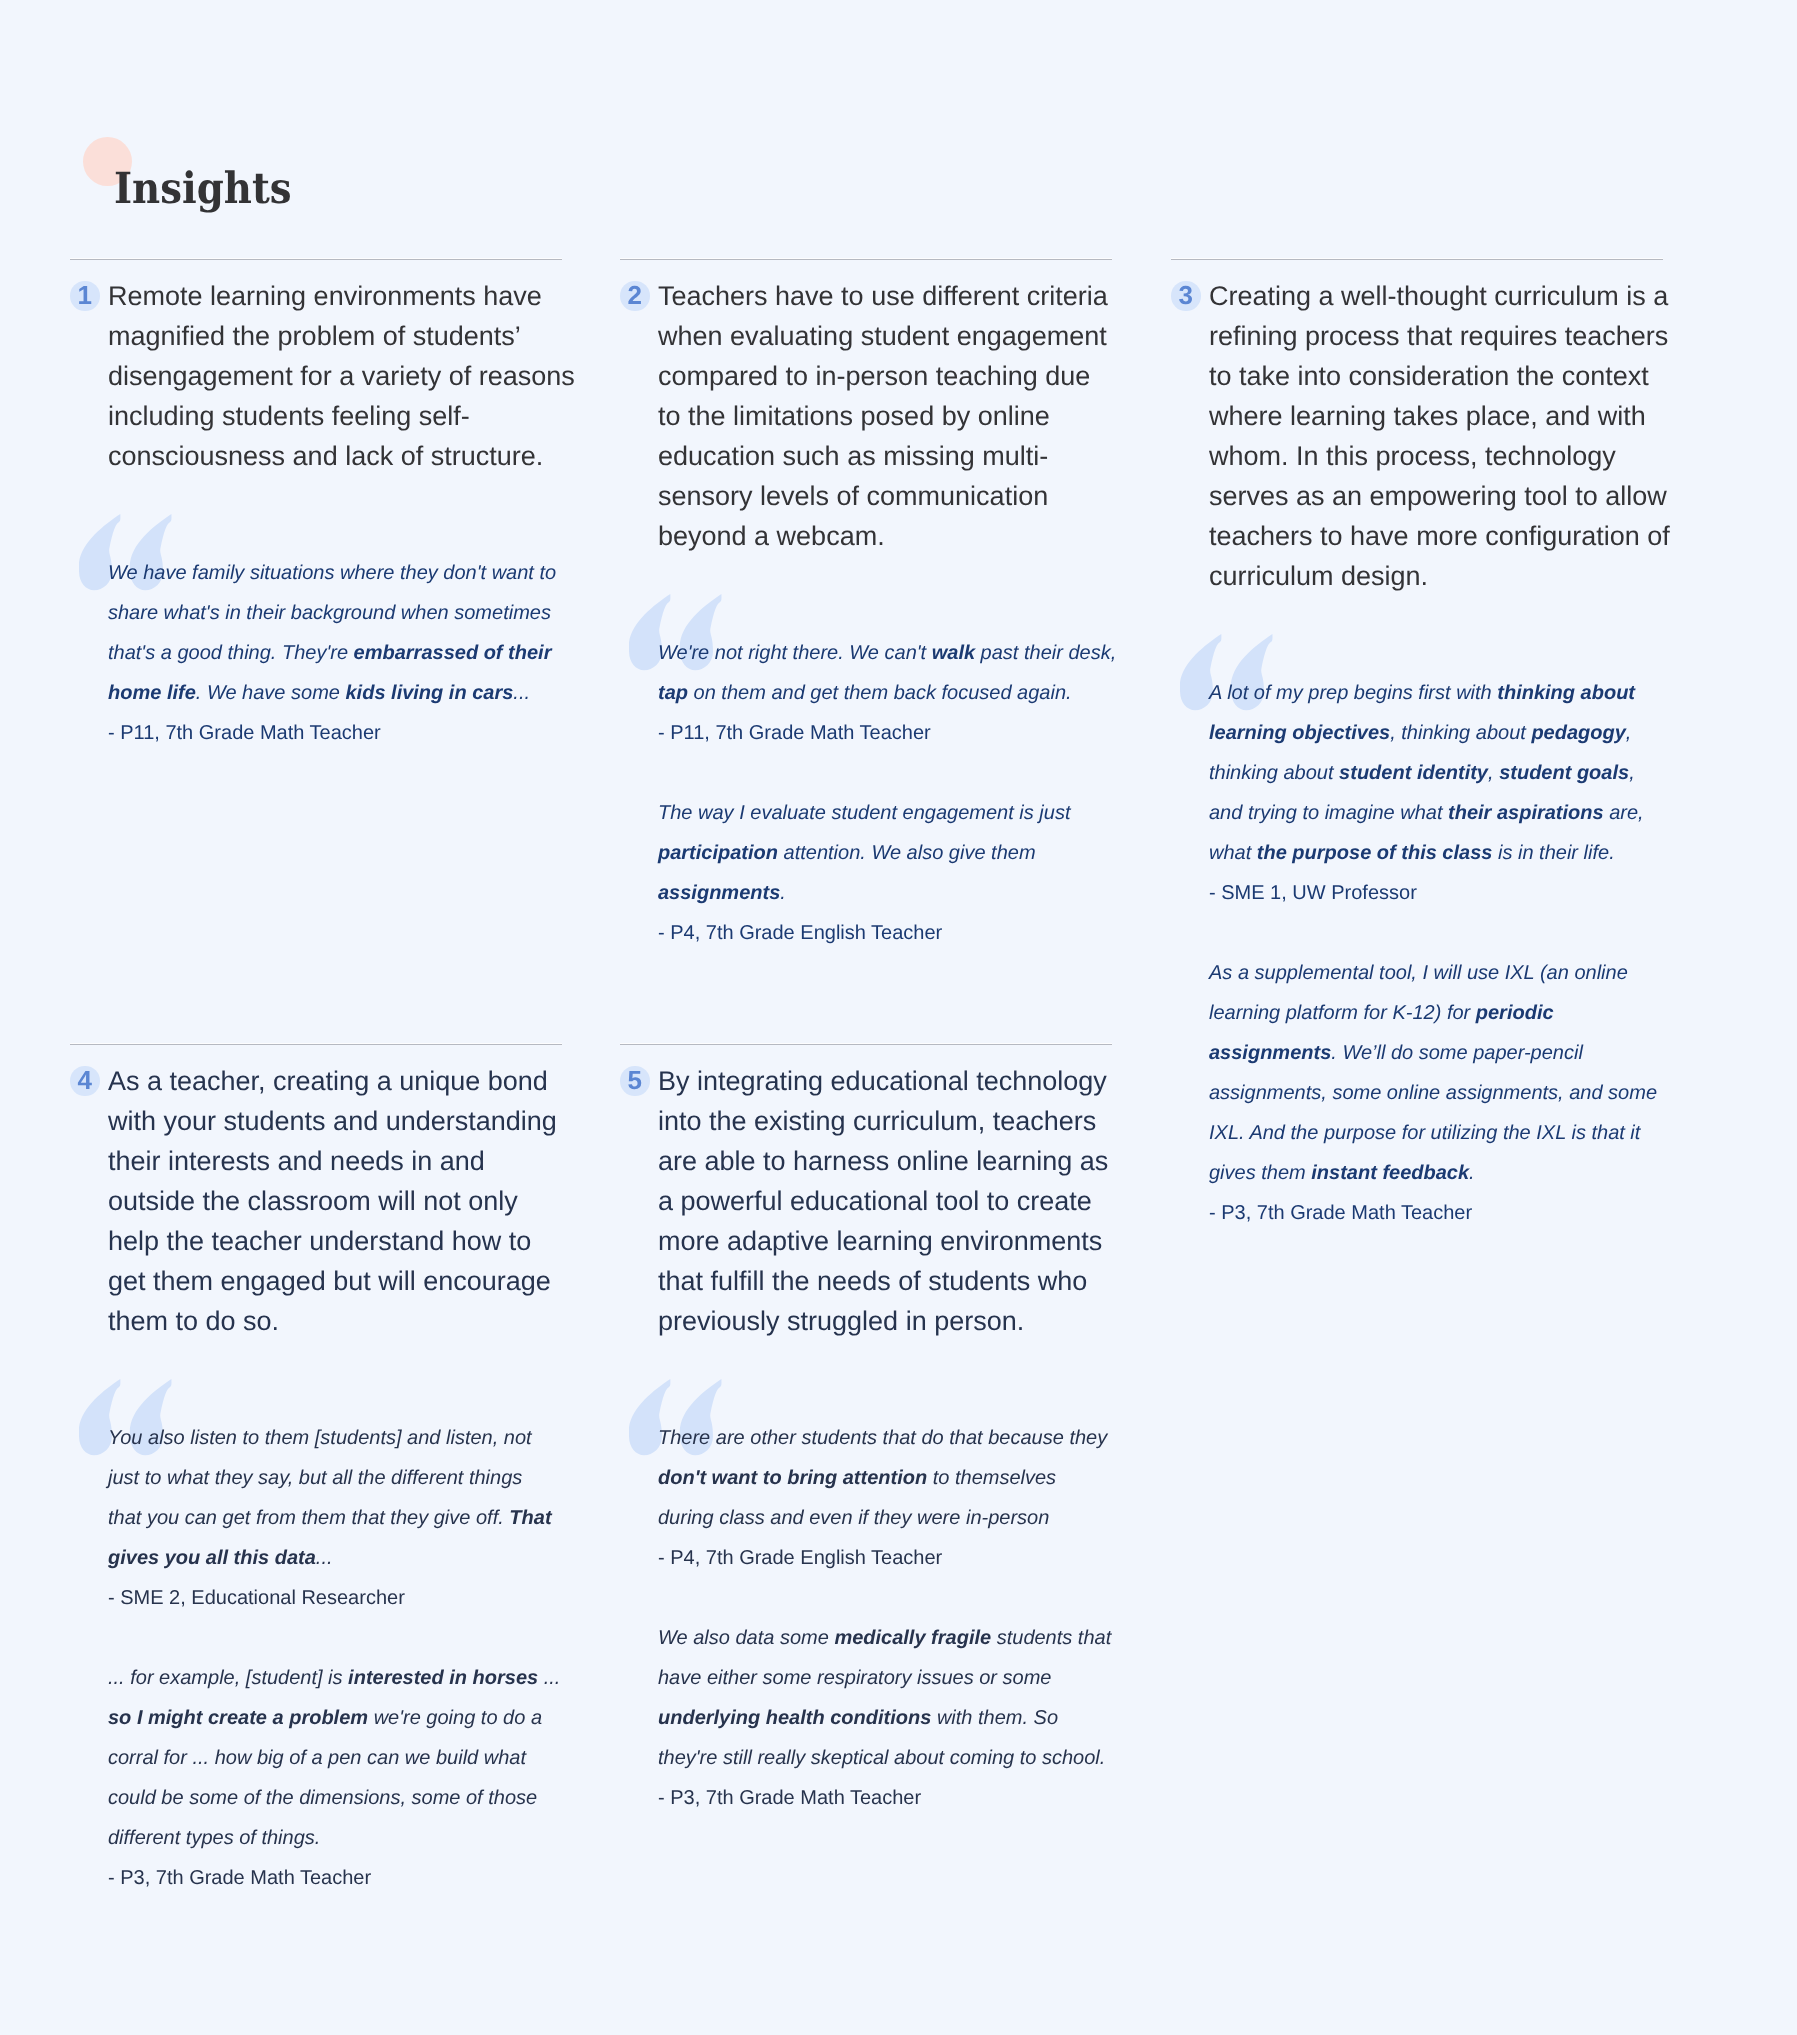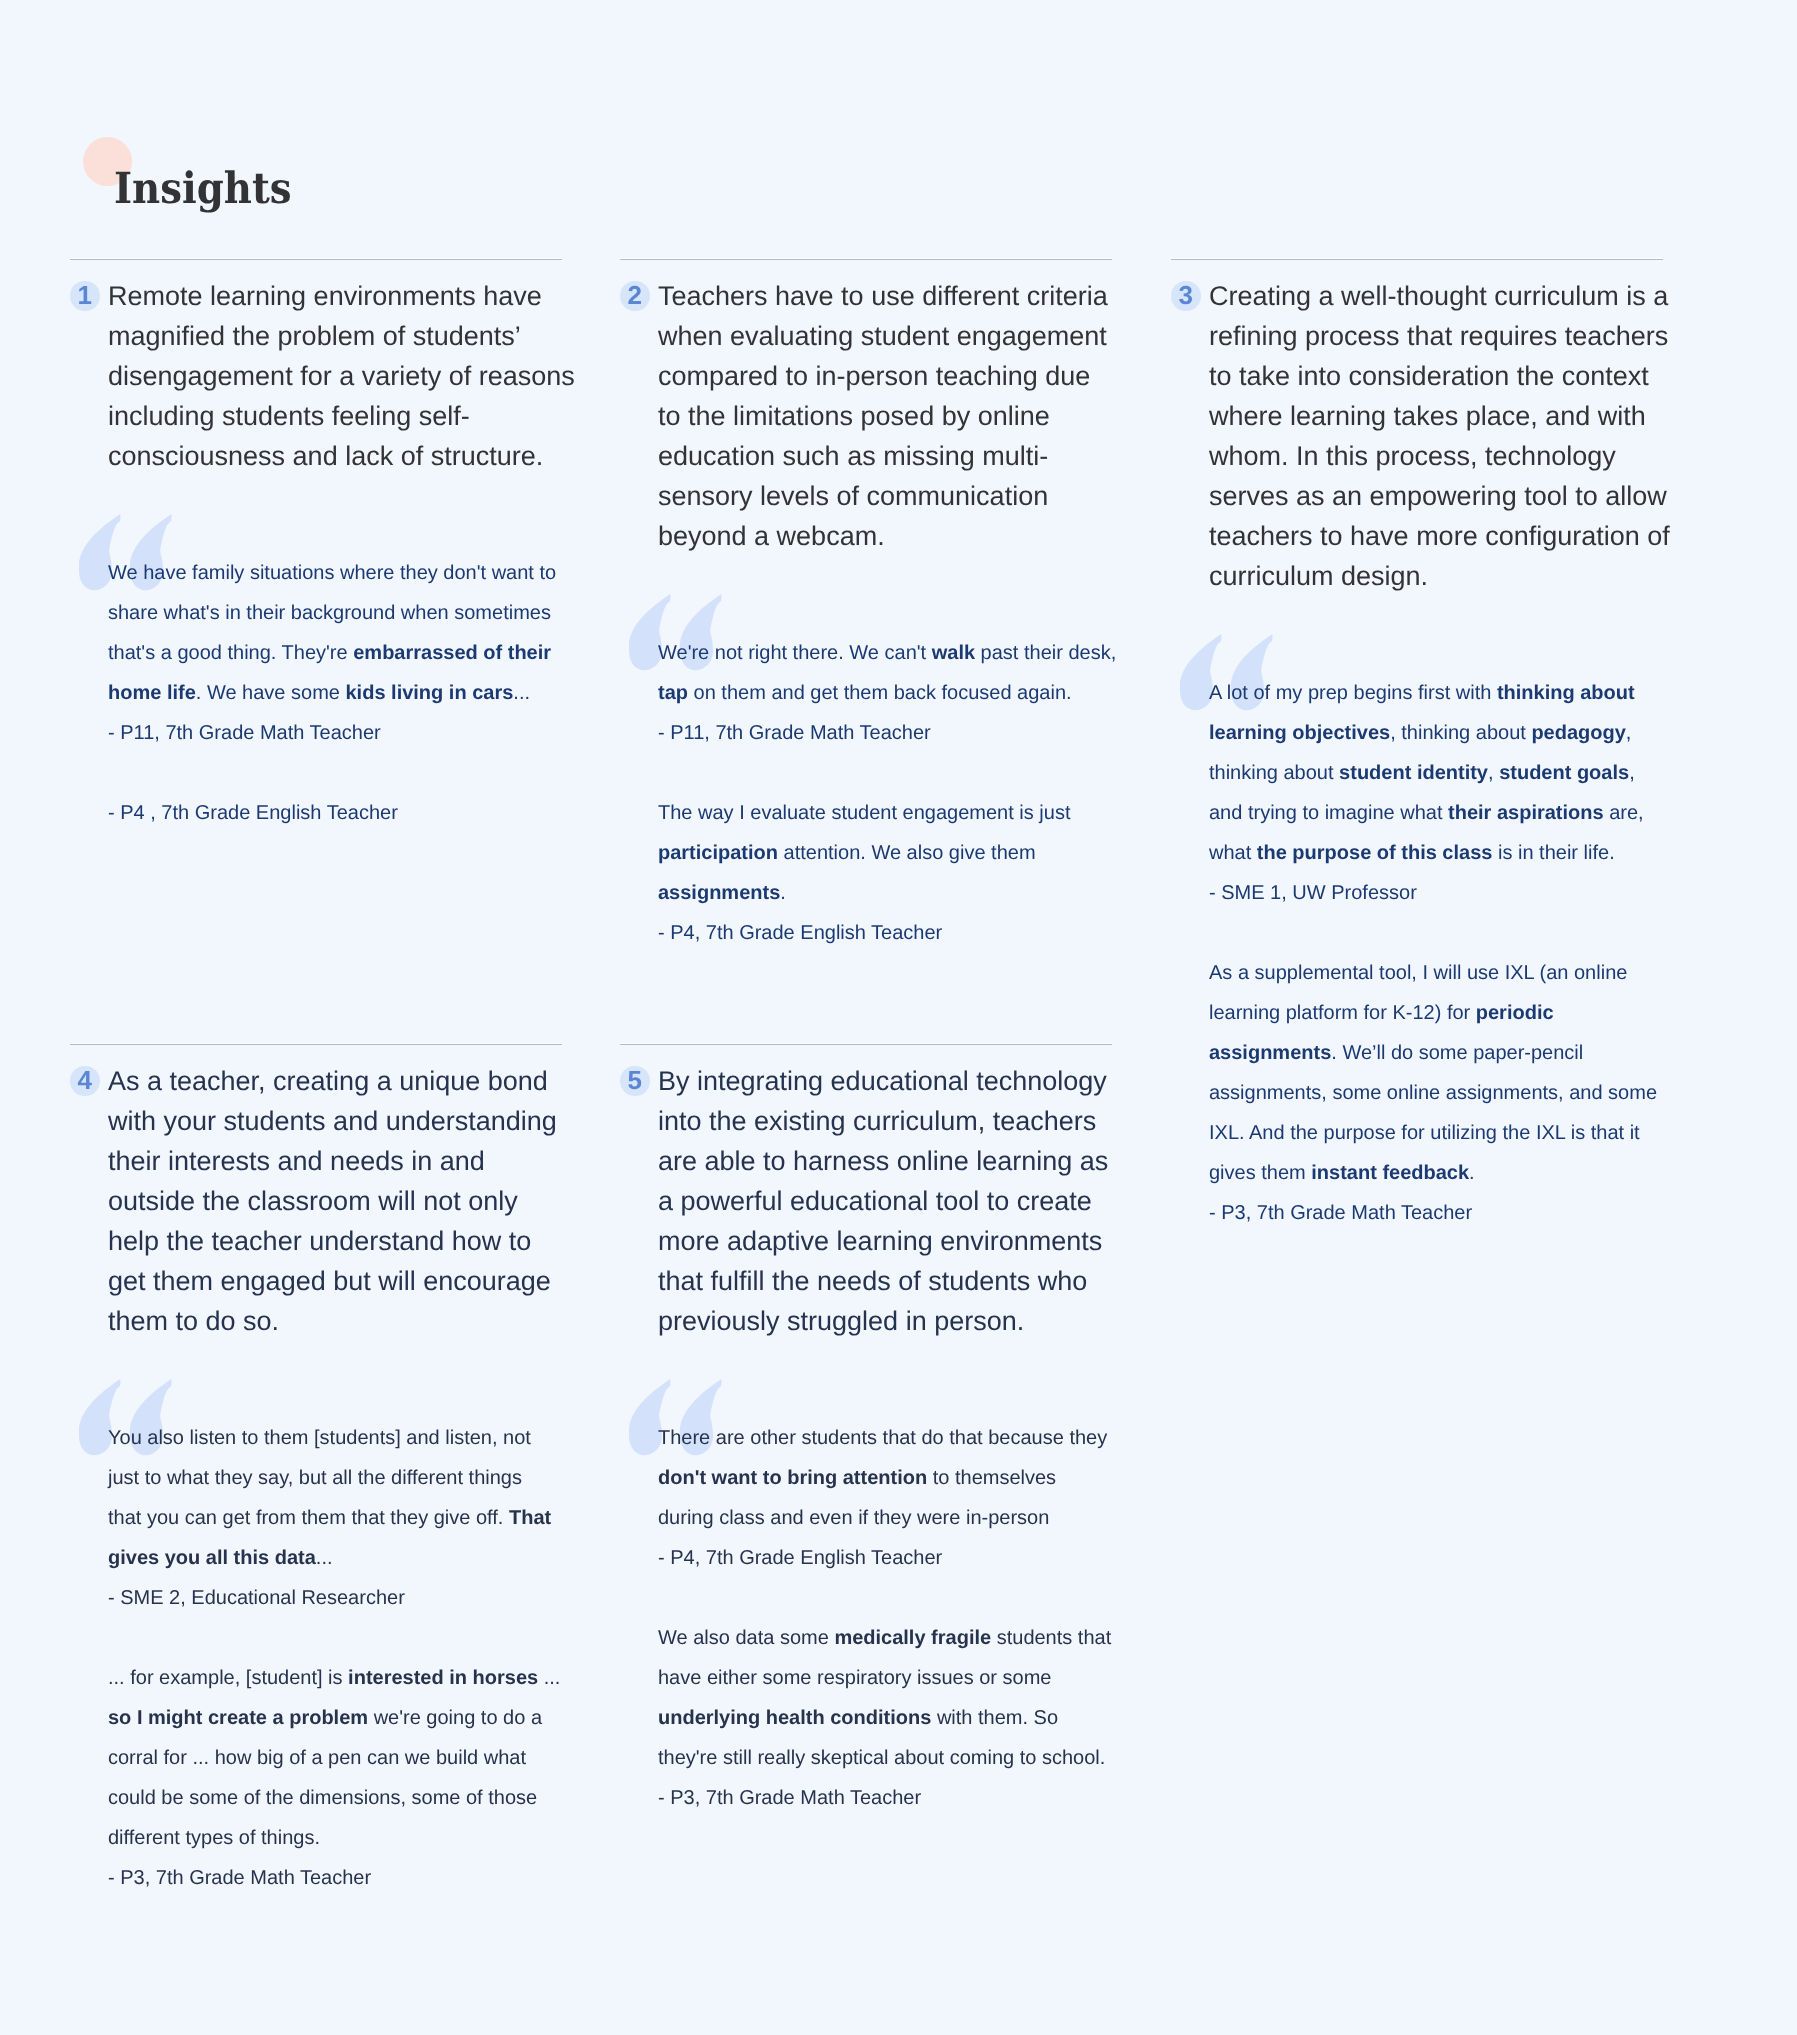--- a/index.html
+++ b/index.html
@@ -23,21 +23,21 @@
   .divider{position:absolute;left:0;top:-0.7px;height:1.4px;width:492px;background:linear-gradient(#fdfdfe 0 0.7px,#b6b9c1 0.7px 1.4px);}
 
   .badge{position:absolute;width:29.5px;height:29.5px;border-radius:50%;
          background:#d7e5fb;color:#5b86d3;font-size:26px;font-weight:700;line-height:28px;
          text-align:center;font-family:"Liberation Sans", sans-serif;}
   .itext{position:absolute;left:38px;width:503px;font-size:27px;line-height:40px;
          font-weight:400;white-space:nowrap;}
 
   .qwrap{position:absolute;left:38px;width:503px;}
   .qmark{position:absolute;left:-29px;z-index:0;}
-  .quote{position:relative;z-index:1;font-size:20px;line-height:40px;white-space:nowrap;}
+  .quote{position:relative;z-index:1;font-size:20px;line-height:40px;font-style:italic;white-space:nowrap;}
   .quote b{font-weight:700;}
   .attrib{position:relative;z-index:1;font-size:20px;line-height:40px;white-space:nowrap;}
 </style>
 </head>
 <body>
 
 <div class="page">
   <div>
     <div class="title-dot"></div>
     <h1 class="title" id="title">Insights</h1>
@@ -51,21 +51,20 @@
           <div class="qmark" style="top:-39px"><svg width="93" height="77" viewBox="0 0 129 107" aria-hidden="true">
               <path d="M57.3 0 C31.6 17.3 -5.4 45.4 0 80.6 C0 94.5 9.2 106 21 106 C33 106 45.6 96 45.6 80 C45.6 58.1 40.6 56.2 42 48 C52.7 -5.8 58.2 22.2 57.3 0 Z" fill="#d3e2fa"></path>
               <g transform="translate(71,0)">
                 <path d="M57.3 0 C31.6 17.3 -5.4 45.4 0 80.6 C0 94.5 9.2 106 21 106 C33 106 45.6 96 45.6 80 C45.6 58.1 40.6 56.2 42 48 C52.7 -5.8 58.2 22.2 57.3 0 Z" fill="#d3e2fa"></path>
               </g>
             </svg></div>
           <div class="quote" style="color:#1b3a72"><span>We have family situations where they don't want to</span><br><span>share what's in their background when sometimes</span><br><span>that's a good thing. They're </span><b>embarrassed of their</b><br><b>home life</b><span>. We have some </span><b>kids living in cars</b><span>...</span></div>
           <div class="attrib" style="color:#1b3a72">- P11, 7th Grade Math Teacher</div>
         </div>
         <div class="qwrap" style="top:534px">
-          <div class="attrib" style="color:#1b3a72">- P4 , 7th Grade English Teacher</div>
         </div>
       </div>
       <div class="col" style="left: 620px; top: 259px;">
         <div class="divider"></div>
         <div class="badge" style="top:22px">2</div>
         <div class="itext" style="top:16.6px;color:#333336"><span>Teachers have to use different criteria</span><br><span>when evaluating student engagement</span><br><span>compared to in-person teaching due</span><br><span>to the limitations posed by online</span><br><span>education such as missing multi-</span><br><span>sensory levels of communication</span><br><span>beyond a webcam.</span></div>
         <div class="qwrap" style="top:374px">
           <div class="qmark" style="top:-39px"><svg width="93" height="77" viewBox="0 0 129 107" aria-hidden="true">
               <path d="M57.3 0 C31.6 17.3 -5.4 45.4 0 80.6 C0 94.5 9.2 106 21 106 C33 106 45.6 96 45.6 80 C45.6 58.1 40.6 56.2 42 48 C52.7 -5.8 58.2 22.2 57.3 0 Z" fill="#d3e2fa"></path>
               <g transform="translate(71,0)">

